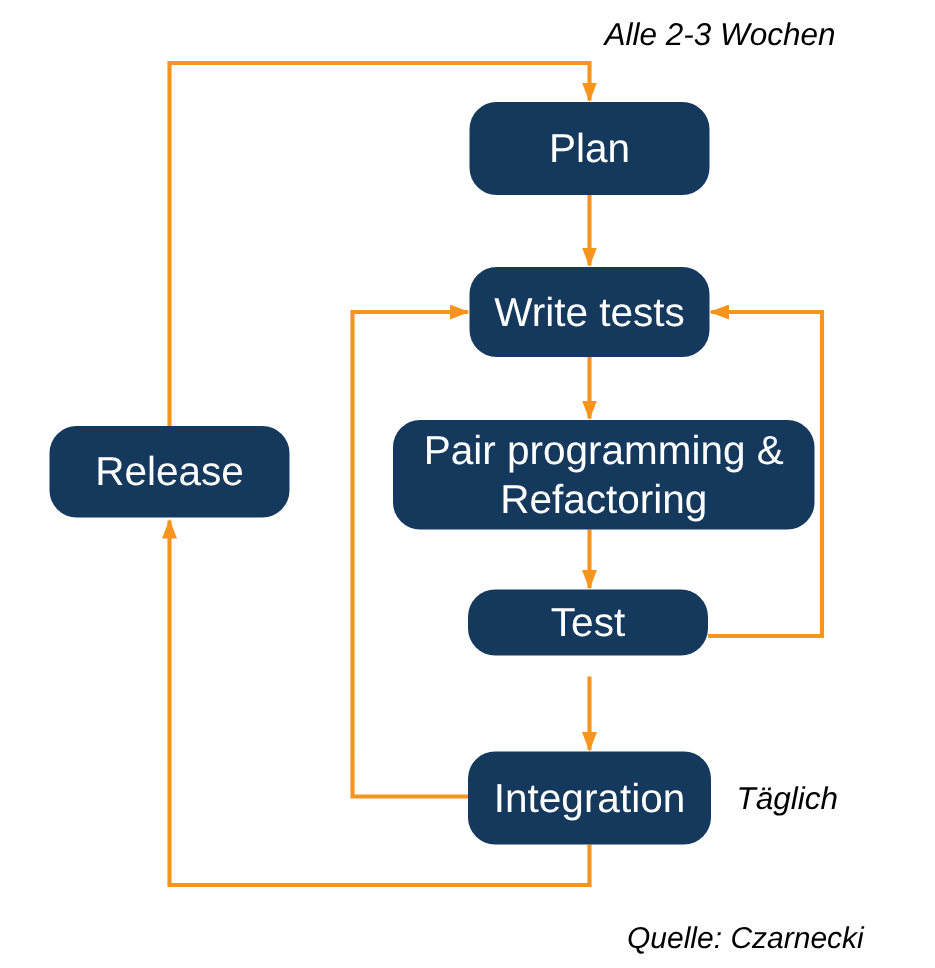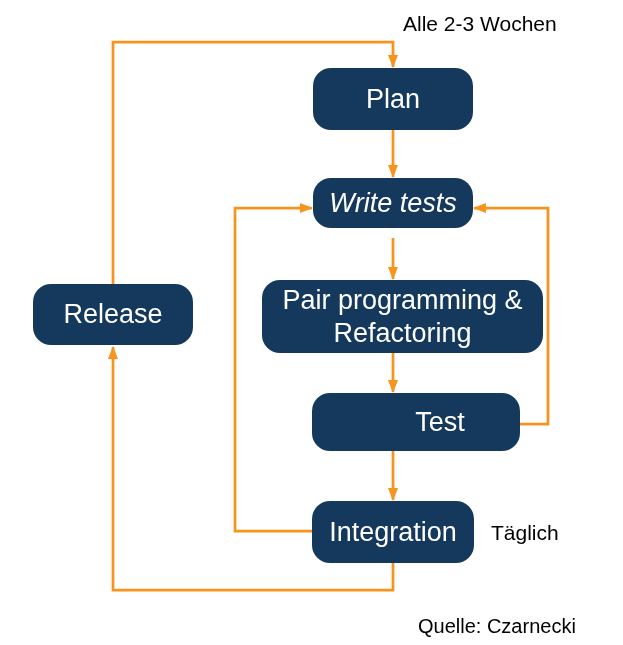--- a/index.html
+++ b/index.html
@@ -32,32 +32,33 @@
     color:var(--node-text);
     border-radius:18px;
     display:flex;
     align-items:center;
     justify-content:center;
     text-align:center;
     font-size:27px;
     line-height:33px;
   }
   .node-plan        {left:313px;top:68px; width:160px;height:62px;}
-  .node-write-tests {left:313px;top:178px;width:160px;height:50px;font-style:italic;}
+  .node-write-tests {left:313px;top:178px;width:160px;height:60px;}
   .node-pair        {left:262px;top:280px;width:281px;height:73px;}
-  .node-test        {left:312px;top:393px;width:160px;height:58px;padding-left:48px;}
+  .node-test        {left:312px;top:393px;width:160px;height:44px;}
   .node-integration {left:312px;top:501px;width:162px;height:62px;}
   .node-release     {left:33px; top:284px;width:160px;height:61px;}
   .note{
     position:absolute;
     z-index:2;
     color:var(--label-text);
     font-size:21px;
     line-height:23px;
     white-space:nowrap;
+    font-style:italic;
   }
   .note-interval{left:403px;top:12px;}
   .note-daily   {left:491px;top:521px;}
   .note-source  {left:418px;top:615px;font-size:20px;}
 </style>
 </head>
 <body>
 
 <div class="canvas">
 

